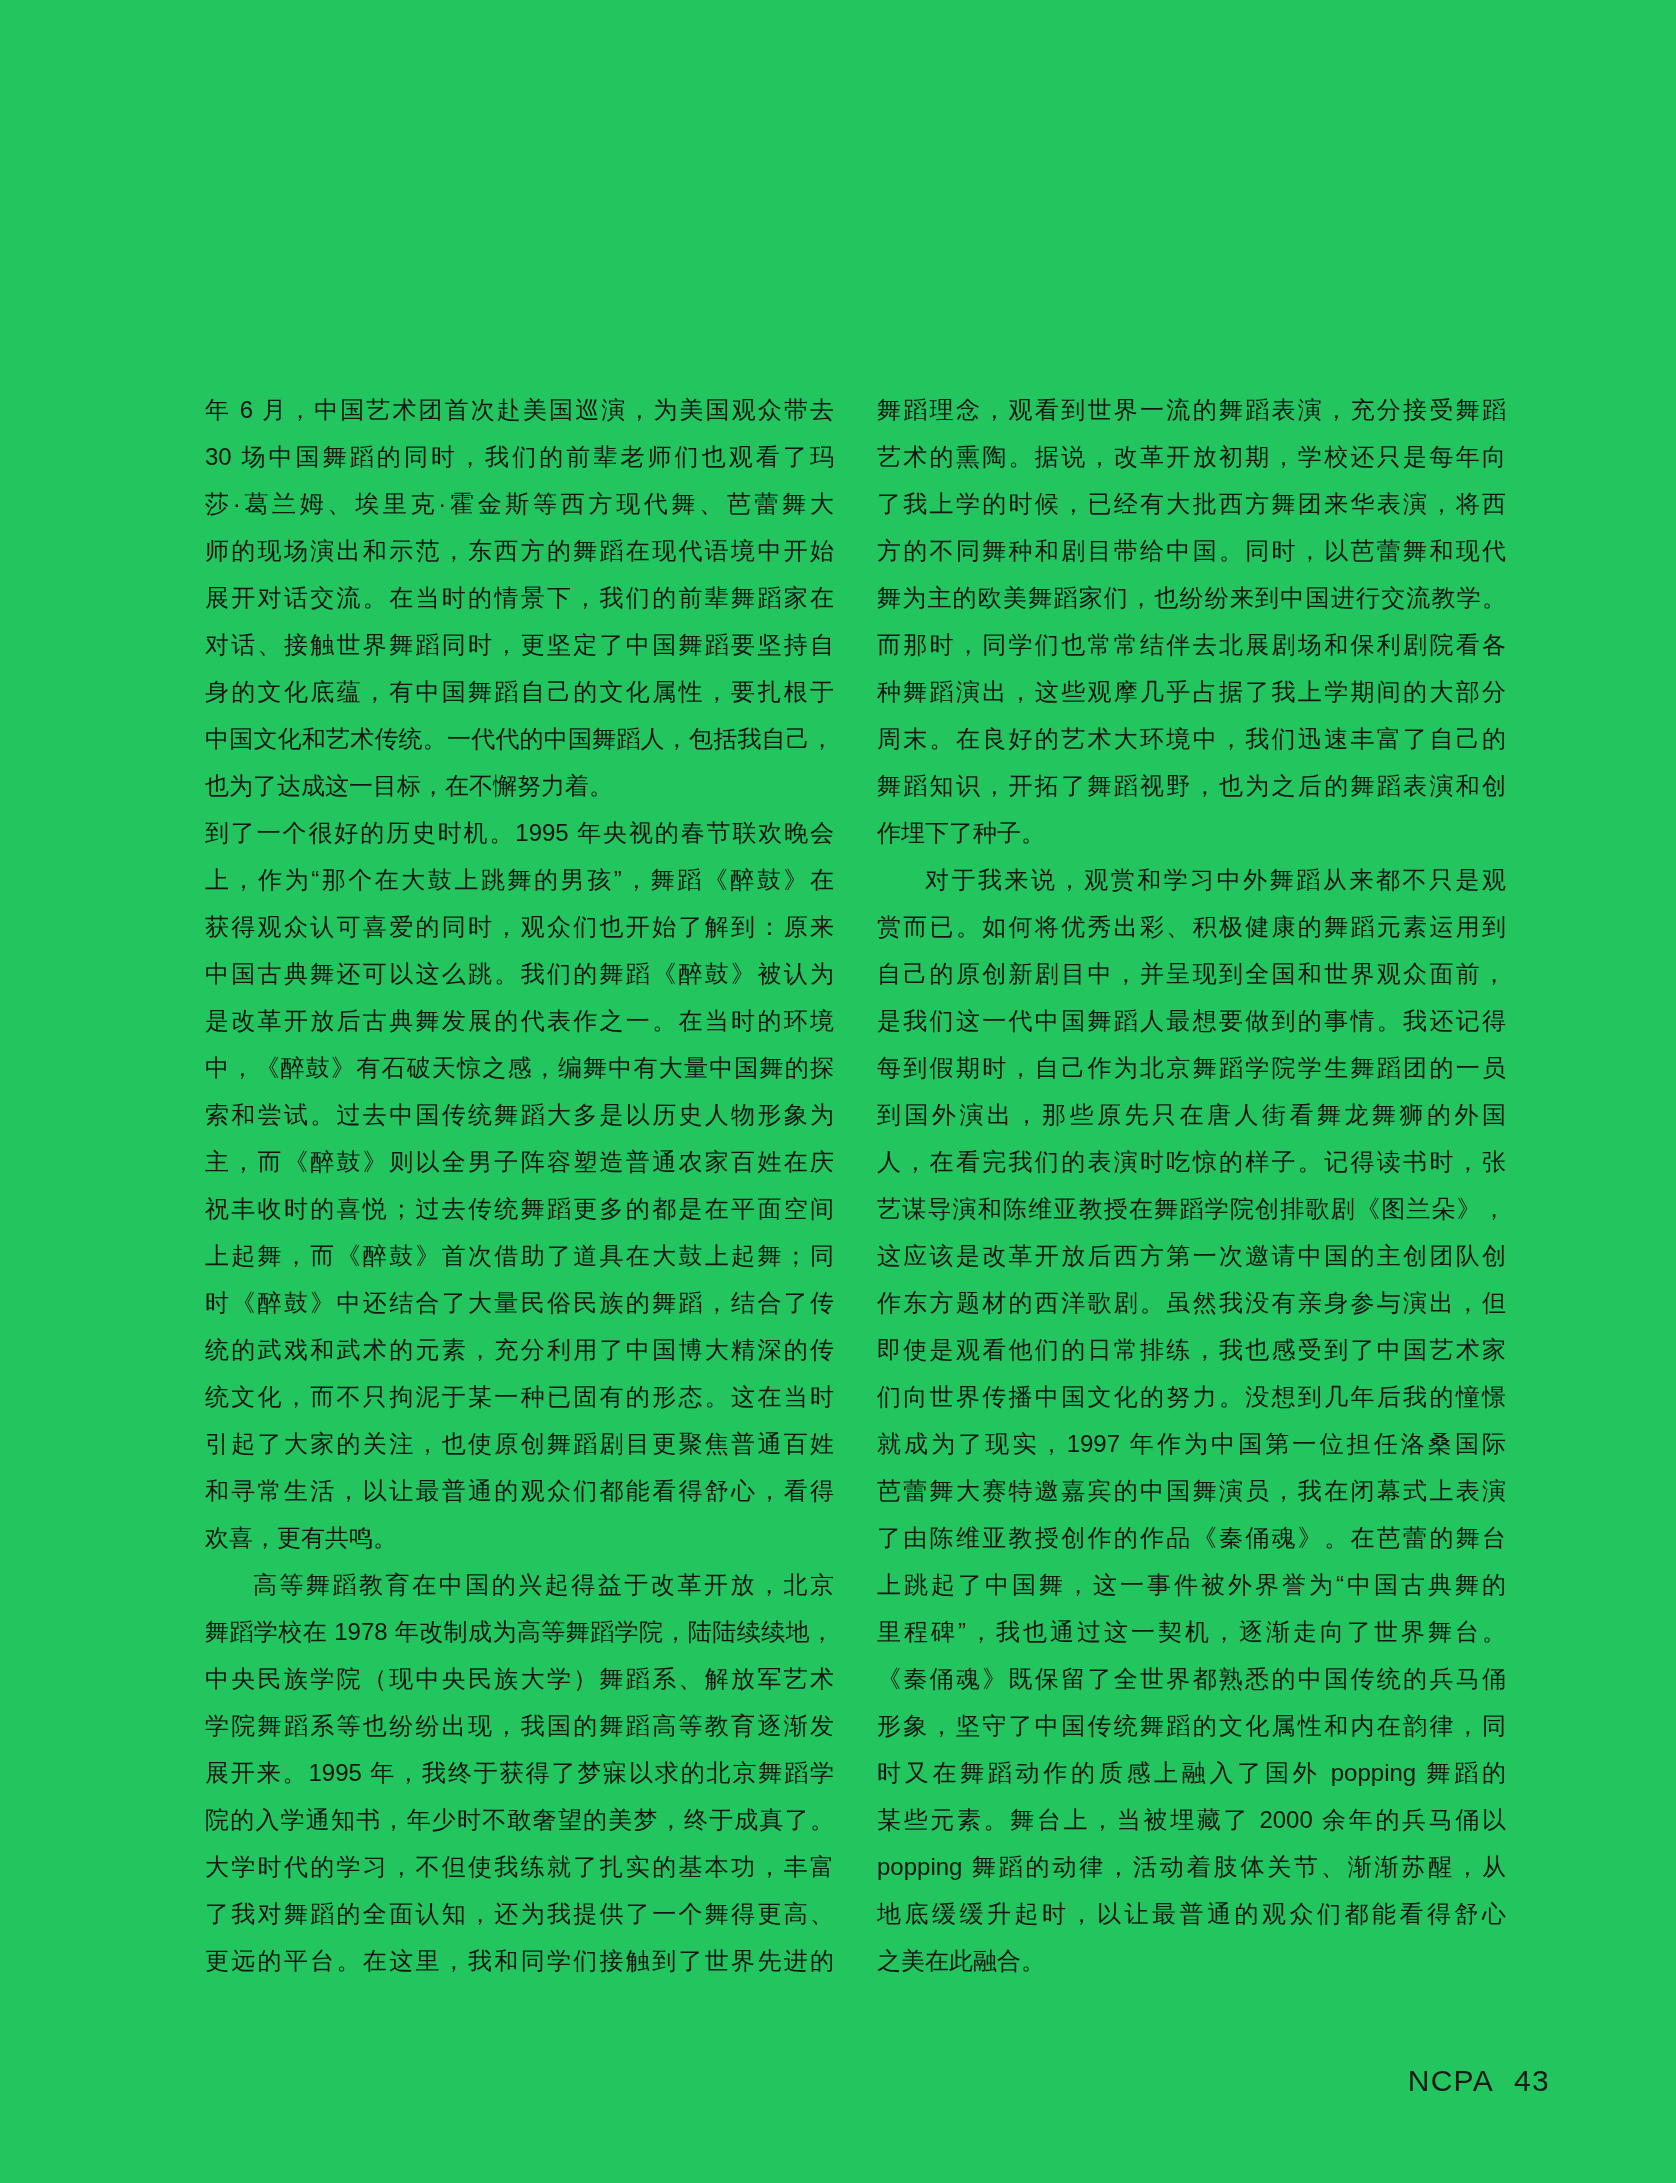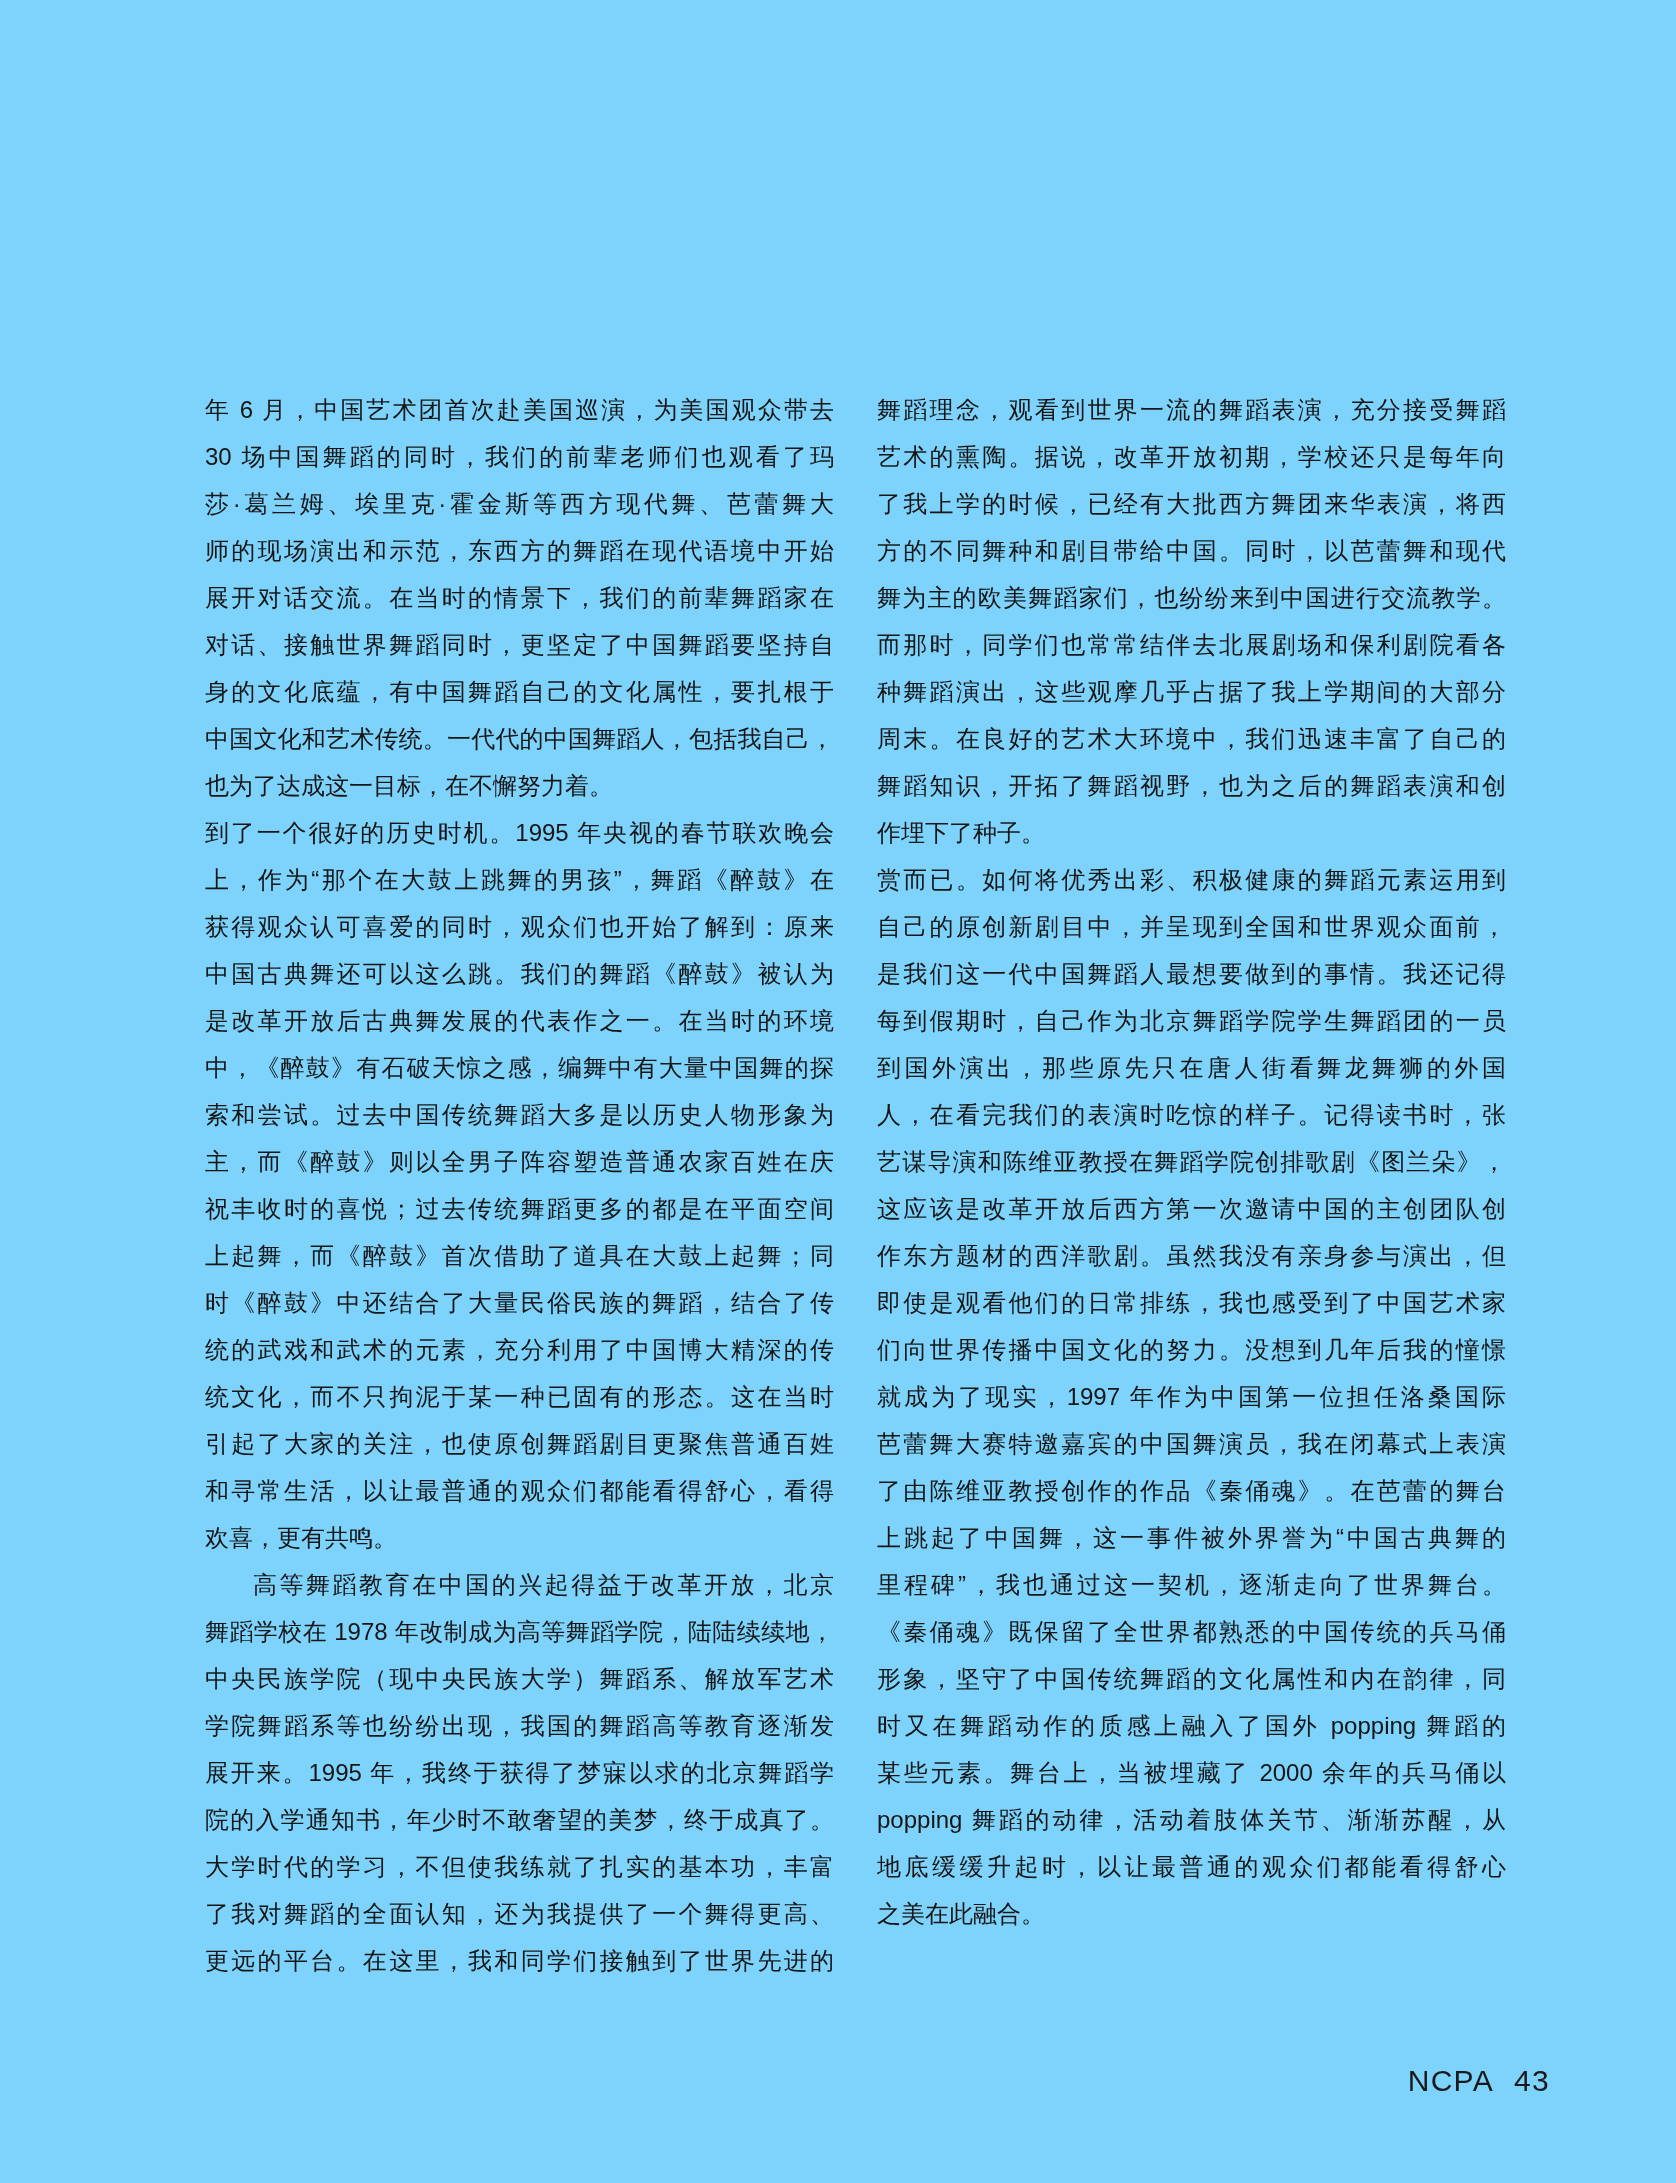--- a/index.html
+++ b/index.html
@@ -4,21 +4,21 @@
 <style>
   html, body {
     margin: 0;
     padding: 0;
     background: #ffffff;
   }
   .page {
     position: relative;
     width: 1676px;
     height: 2183px;
-    background: #7dd3fc;
+    background: #22c55e;
     overflow: hidden;
     font-family: "Liberation Sans", "DejaVu Sans", sans-serif;
   }
   .column {
     position: absolute;
     top: 386px;
     width: 629px;
     font-size: 24px;
     line-height: 47px;
     color: #161616;
@@ -97,20 +97,21 @@
       <div class="line">舞蹈理念，观看到世界一流的舞蹈表演，充分接受舞蹈</div>
       <div class="line">艺术的熏陶。据说，改革开放初期，学校还只是每年向</div>
       <div class="line">了我上学的时候，已经有大批西方舞团来华表演，将西</div>
       <div class="line">方的不同舞种和剧目带给中国。同时，以芭蕾舞和现代</div>
       <div class="line">舞为主的欧美舞蹈家们，也纷纷来到中国进行交流教学。</div>
       <div class="line">而那时，同学们也常常结伴去北展剧场和保利剧院看各</div>
       <div class="line">种舞蹈演出，这些观摩几乎占据了我上学期间的大部分</div>
       <div class="line">周末。在良好的艺术大环境中，我们迅速丰富了自己的</div>
       <div class="line">舞蹈知识，开拓了舞蹈视野，也为之后的舞蹈表演和创</div>
       <div class="line align-left">作埋下了种子。</div>
+      <div class="line indent">对于我来说，观赏和学习中外舞蹈从来都不只是观</div>
       <div class="line">赏而已。如何将优秀出彩、积极健康的舞蹈元素运用到</div>
       <div class="line">自己的原创新剧目中，并呈现到全国和世界观众面前，</div>
       <div class="line">是我们这一代中国舞蹈人最想要做到的事情。我还记得</div>
       <div class="line">每到假期时，自己作为北京舞蹈学院学生舞蹈团的一员</div>
       <div class="line">到国外演出，那些原先只在唐人街看舞龙舞狮的外国</div>
       <div class="line">人，在看完我们的表演时吃惊的样子。记得读书时，张</div>
       <div class="line">艺谋导演和陈维亚教授在舞蹈学院创排歌剧《图兰朵》，</div>
       <div class="line">这应该是改革开放后西方第一次邀请中国的主创团队创</div>
       <div class="line">作东方题材的西洋歌剧。虽然我没有亲身参与演出，但</div>
       <div class="line">即使是观看他们的日常排练，我也感受到了中国艺术家</div>

